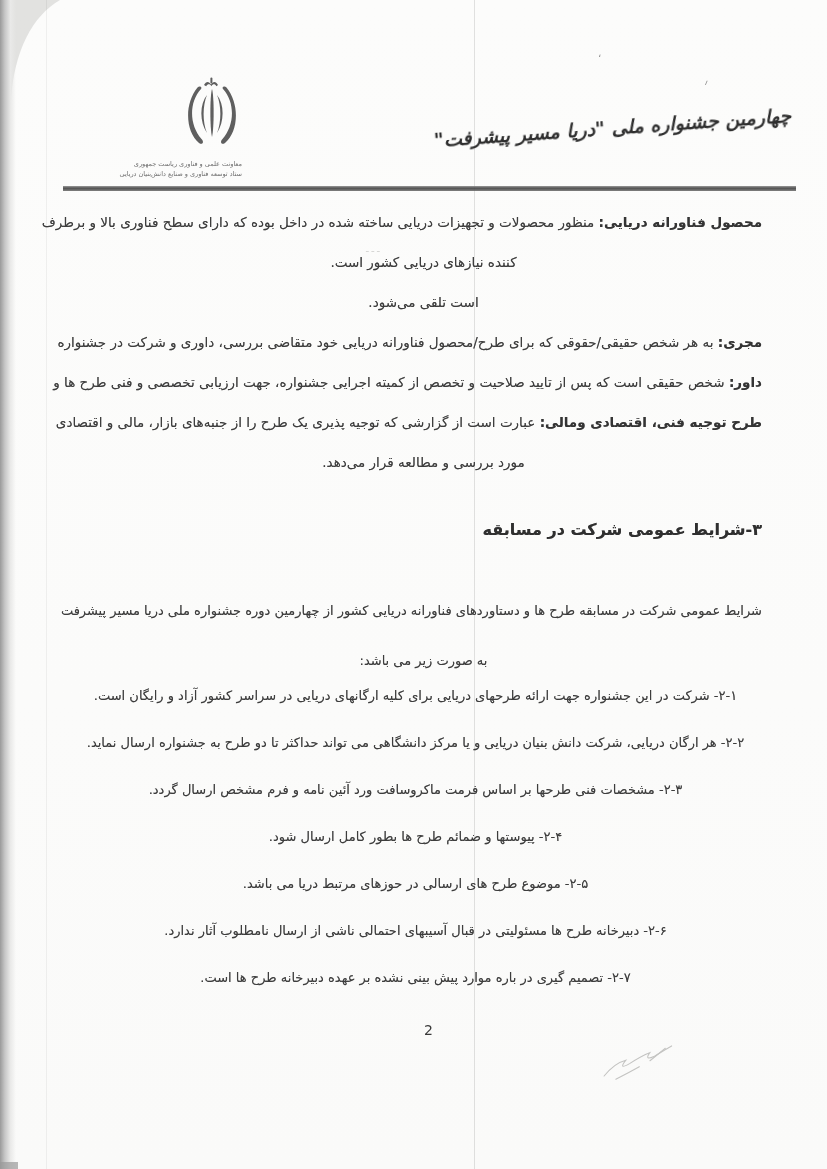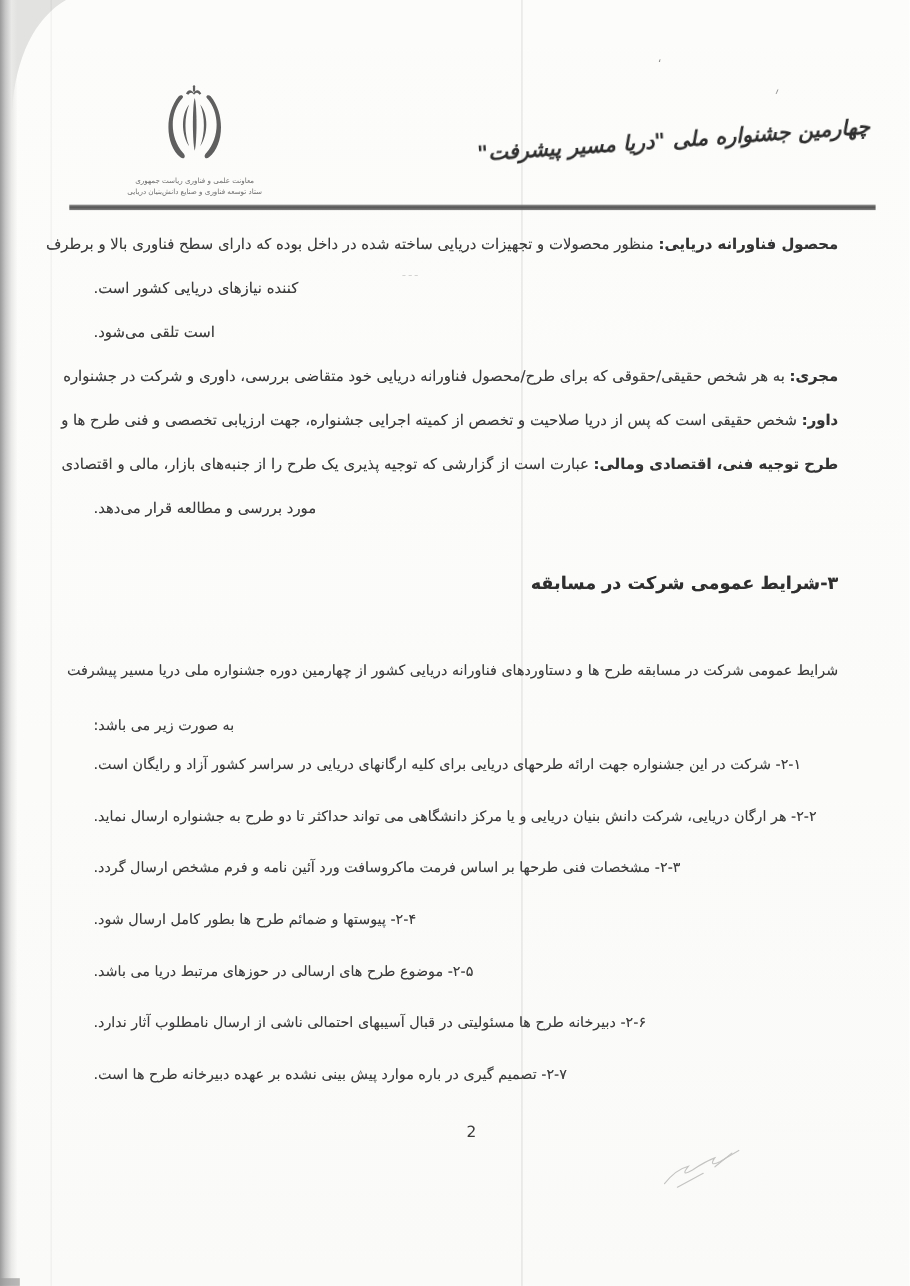--- a/index.html
+++ b/index.html
@@ -14,37 +14,37 @@
   
   .scan-left-edge{position:absolute;left:0;top:0;bottom:0;width:16px;
     background:linear-gradient(to right,#9a9a9a 0%,#c6c6c6 30%,#e9e9e8 65%,rgba(250,250,249,0) 100%);}
   .scan-corner{position:absolute;left:0;top:0;}
   .scan-edge-line{position:absolute;left:46px;top:0;bottom:0;width:1px;background:rgba(0,0,0,0.05);}
   .scan-fold-line{position:absolute;left:474px;top:0;bottom:0;width:1px;background:rgba(60,60,60,0.14);}
   .scan-bottom-nub{position:absolute;left:0;bottom:0;width:18px;height:7px;background:#9a9a9a;opacity:.7;}
   .noise-mark{position:absolute;color:#8f8f8f;font-size:10px;}
   .smudge{position:absolute;color:#cfcfcd;font-size:9px;filter:blur(0.6px);}
   
-  .logo-block{position:absolute;left:112px;top:76px;width:130px;text-align:center;}
+  .logo-block{position:absolute;left:112px;top:76px;width:130px;text-align:right;}
   .emblem{filter:blur(0.3px);opacity:.88;}
   .logo-caption{direction:rtl;font-size:6.5px;line-height:8px;color:#6e6e6e;
     filter:blur(0.45px);margin-top:2px;white-space:nowrap;}
   .calligraphy{
     position:absolute;right:36px;top:104px;
     direction:rtl;text-align:right;white-space:nowrap;
     font-family:"DejaVu Sans",sans-serif;
     font-size:19px;font-weight:bold;font-style:italic;
     color:#2e2e2e;transform:rotate(-4deg);transform-origin:right center;
     filter:blur(0.25px);
   }
   .header-rule{position:absolute;left:63px;right:31px;top:186px;height:5px;
     background:linear-gradient(to bottom,#8d8d8d 0%,#3c3c3c 45%,#6f6f6f 100%);
     opacity:.88;filter:blur(0.3px);}
   
-  .content{position:absolute;left:85px;right:65px;direction:rtl;text-align:left;}
+  .content{position:absolute;left:85px;right:65px;direction:rtl;text-align:center;}
   .definitions{top:202px;}
   .dline{height:40px;line-height:40px;white-space:nowrap;font-size:13.5px;
     color:#3d3d3d;text-shadow:0 0 0.5px rgba(70,70,70,0.55);}
   .dline b{color:#343434;}
   .section-heading{top:510px;height:40px;line-height:40px;text-align:right;
     font-size:16px;font-weight:bold;color:#2f2f2f;white-space:nowrap;
     text-shadow:0 0 0.5px rgba(60,60,60,0.6);}
   .intro{top:586px;}
   .iline{height:50px;line-height:50px;white-space:nowrap;font-size:13px;
     text-shadow:0 0 0.5px rgba(70,70,70,0.5);}
@@ -103,21 +103,21 @@
     <div class="dline">کننده نیازهای دریایی کشور است.</div>
 
     <div class="dline">است تلقی می‌شود.</div>
     <div class="dline">
       <b>مجری:</b>
       <span>به هر شخص حقیقی/حقوقی که برای طرح/محصول فناورانه دریایی خود متقاضی بررسی، داوری و شرکت در جشنواره</span>
     </div>
 
     <div class="dline">
       <b>داور:</b>
-      <span>شخص حقیقی است که پس از دریا صلاحیت و تخصص از کمیته اجرایی جشنواره، جهت ارزیابی تخصصی و فنی طرح ها و</span>
+      <span>شخص حقیقی است که پس از تایید صلاحیت و تخصص از کمیته اجرایی جشنواره، جهت ارزیابی تخصصی و فنی طرح ها و</span>
     </div>
 
     <div class="dline">
       <b>طرح توجیه فنی، اقتصادی ومالی:</b>
       <span>عبارت است از گزارشی که توجیه پذیری یک طرح را از جنبه‌های بازار، مالی و اقتصادی</span>
     </div>
     <div class="dline">مورد بررسی و مطالعه قرار می‌دهد.</div>
   </div>
 
   <div class="content section-heading" style="position:absolute;">۳-شرایط عمومی شرکت در مسابقه</div>

